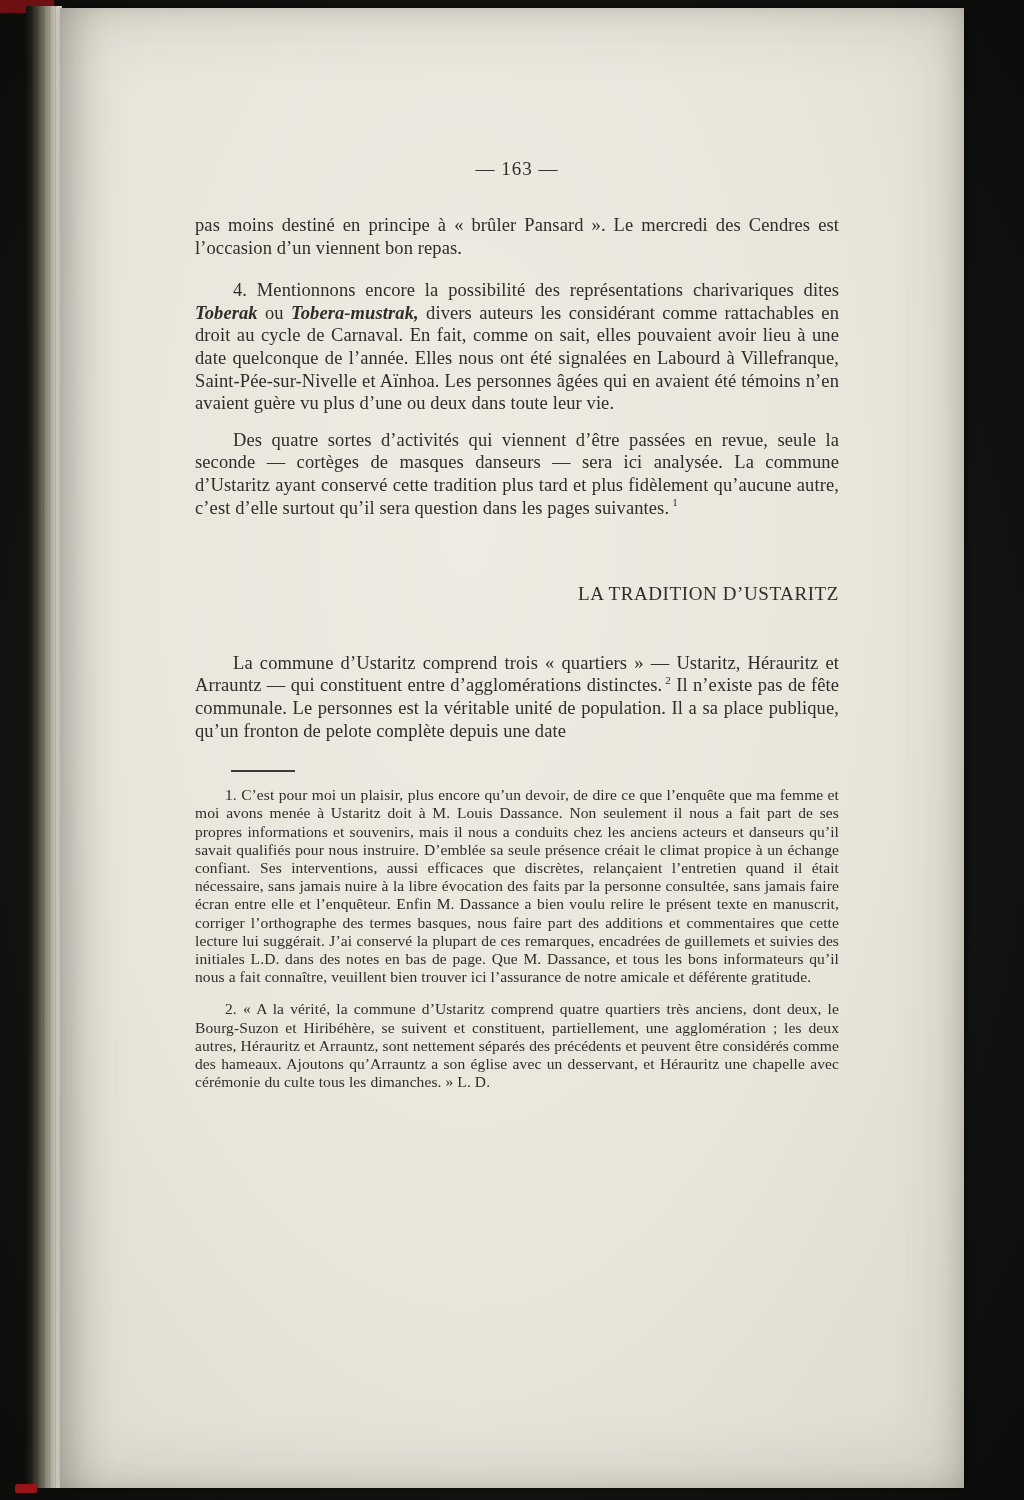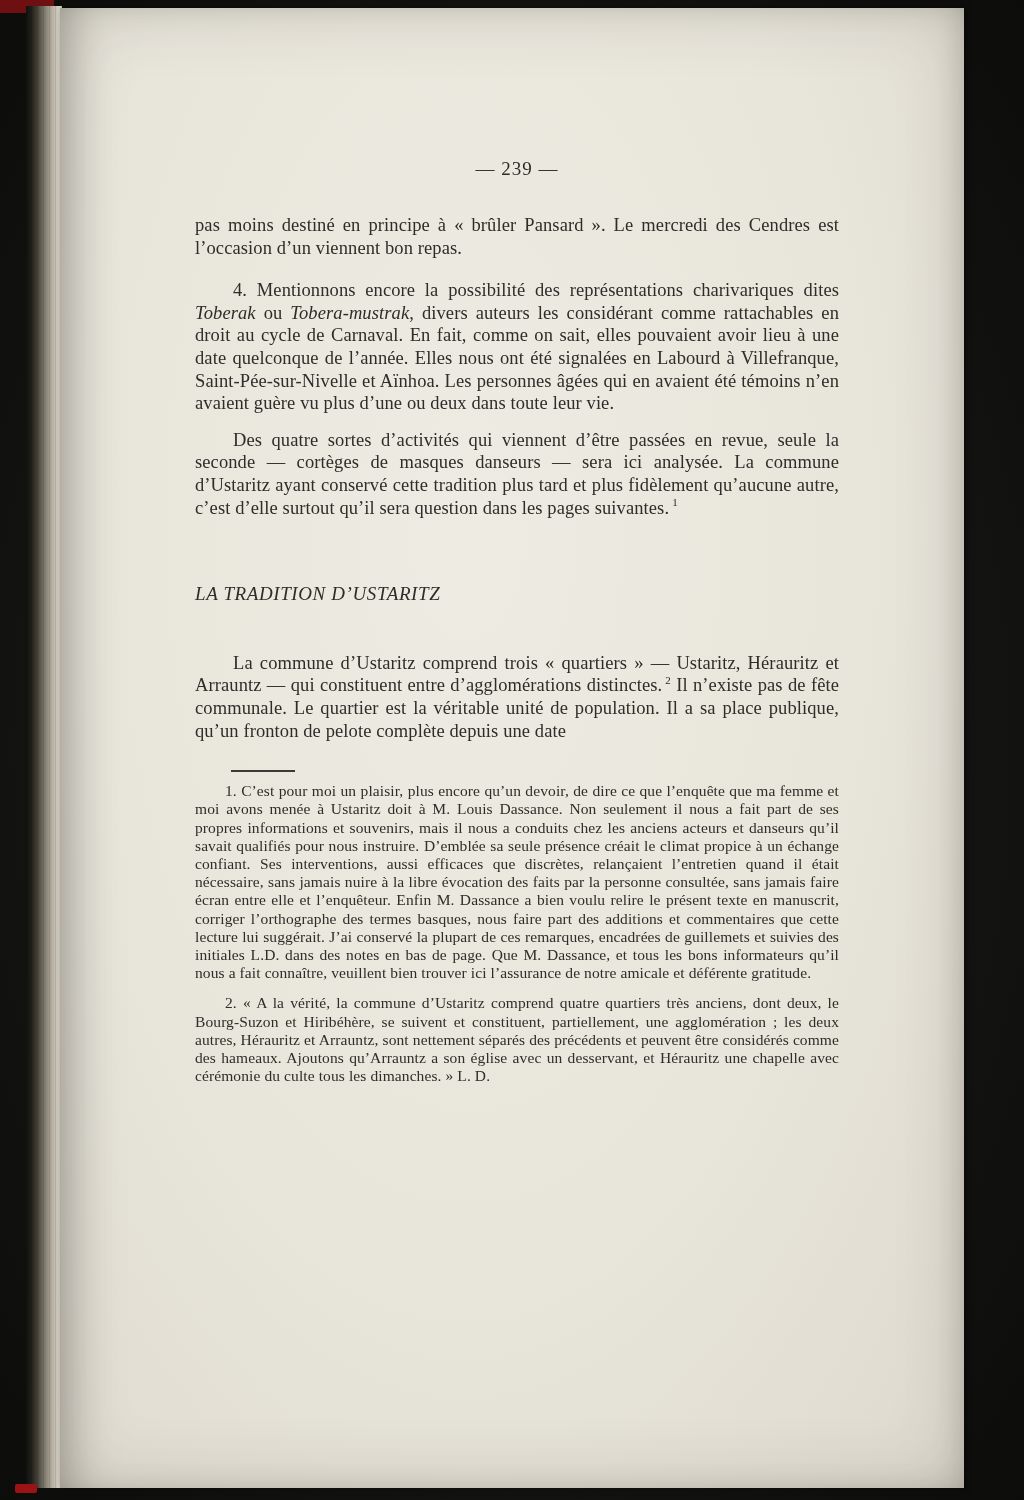--- a/index.html
+++ b/index.html
@@ -89,78 +89,77 @@
     line-height: 22.6px;
     text-align: justify;
     text-indent: 38px;
     letter-spacing: 0.1px;
   }
   .para.no-indent { text-indent: 0; margin-bottom: 20px; }
   .para.last-body { margin-bottom: 0; }
   .section-heading {
     margin: 64px 0 46px 0;
     font-size: 19px;
-    font-style: italic;
     letter-spacing: 0.6px;
     text-indent: 0;
-    text-align: left;
+    text-align: right;
   }
   .fn-rule {
     margin: 28px 0 10px 36px;
     width: 64px;
     height: 0;
     border: none;
     border-top: 2px solid #3b3a35;
   }
   .footnote {
-    margin: 8px 0 12px 0;
+    margin: 14px 0 12px 0;
     font-size: 15.5px;
     line-height: 18.2px;
     text-align: justify;
     text-indent: 30px;
     letter-spacing: 0.1px;
   }
   sup.fn-ref {
     font-size: 11px;
     vertical-align: super;
     line-height: 0;
     margin-left: 3px;
   }
-  i.term { font-style: italic; }
+  i.term { font-style: italic; font-weight: bold; }
 </style>
 </head>
 <body>
 
 <div class="scan">
 
   <div class="mark-top"></div>
   <div class="spine"></div>
   <div class="page-edges-right"></div>
 
   <div class="page">
     <div class="content">
 
-      <div class="page-number">— 239 —</div>
+      <div class="page-number">— 163 —</div>
 
       <p class="para no-indent">
         <span>pas moins destiné en principe à « brûler Pansard ». Le mercredi des Cendres est l’occasion d’un viennent bon repas.</span>
       </p>
 
       <p class="para">
         <span>4. Mentionnons encore la possibilité des représentations charivariques dites </span><i class="term">Toberak</i><span> ou </span><i class="term">Tobera-mustrak,</i><span> divers auteurs les considérant comme rattachables en droit au cycle de Carnaval. En fait, comme on sait, elles pouvaient avoir lieu à une date quelconque de l’année. Elles nous ont été signalées en Labourd à Villefranque, Saint-Pée-sur-Nivelle et Aïnhoa. Les personnes âgées qui en avaient été témoins n’en avaient guère vu plus d’une ou deux dans toute leur vie.</span>
       </p>
 
       <p class="para last-body">
         <span>Des quatre sortes d’activités qui viennent d’être passées en revue, seule la seconde — cortèges de masques danseurs — sera ici analysée. La commune d’Ustaritz ayant conservé cette tradition plus tard et plus fidèlement qu’aucune autre, c’est d’elle surtout qu’il sera question dans les pages suivantes.</span><sup class="fn-ref">1</sup>
       </p>
 
       <p class="para section-heading">LA TRADITION D’USTARITZ</p>
 
       <p class="para last-body">
-        <span>La commune d’Ustaritz comprend trois « quartiers » — Ustaritz, Hérauritz et Arrauntz — qui constituent entre d’agglomérations distinctes.</span><sup class="fn-ref">2</sup><span> Il n’existe pas de fête communale. Le quartier est la véritable unité de population. Il a sa place publique, qu’un fronton de pelote complète depuis une date</span>
+        <span>La commune d’Ustaritz comprend trois « quartiers » — Ustaritz, Hérauritz et Arrauntz — qui constituent entre d’agglomérations distinctes.</span><sup class="fn-ref">2</sup><span> Il n’existe pas de fête communale. Le personnes est la véritable unité de population. Il a sa place publique, qu’un fronton de pelote complète depuis une date</span>
       </p>
 
       <hr class="fn-rule">
 
       <p class="footnote">1. C’est pour moi un plaisir, plus encore qu’un devoir, de dire ce que l’enquête que ma femme et moi avons menée à Ustaritz doit à M. Louis Dassance. Non seulement il nous a fait part de ses propres informations et souvenirs, mais il nous a conduits chez les anciens acteurs et danseurs qu’il savait qualifiés pour nous instruire. D’emblée sa seule présence créait le climat propice à un échange confiant. Ses interventions, aussi efficaces que discrètes, relançaient l’entretien quand il était nécessaire, sans jamais nuire à la libre évocation des faits par la personne consultée, sans jamais faire écran entre elle et l’enquêteur. Enfin M. Dassance a bien voulu relire le présent texte en manuscrit, corriger l’orthographe des termes basques, nous faire part des additions et commentaires que cette lecture lui suggérait. J’ai conservé la plupart de ces remarques, encadrées de guillemets et suivies des initiales L.D. dans des notes en bas de page. Que M. Dassance, et tous les bons informateurs qu’il nous a fait connaître, veuillent bien trouver ici l’assurance de notre amicale et déférente gratitude.</p>
 
       <p class="footnote">2. « A la vérité, la commune d’Ustaritz comprend quatre quartiers très anciens, dont deux, le Bourg-Suzon et Hiribéhère, se suivent et constituent, partiellement, une agglomération ; les deux autres, Hérauritz et Arrauntz, sont nettement séparés des précédents et peuvent être considérés comme des hameaux. Ajoutons qu’Arrauntz a son église avec un desservant, et Hérauritz une chapelle avec cérémonie du culte tous les dimanches. » L. D.</p>
 
     </div>
   </div>

